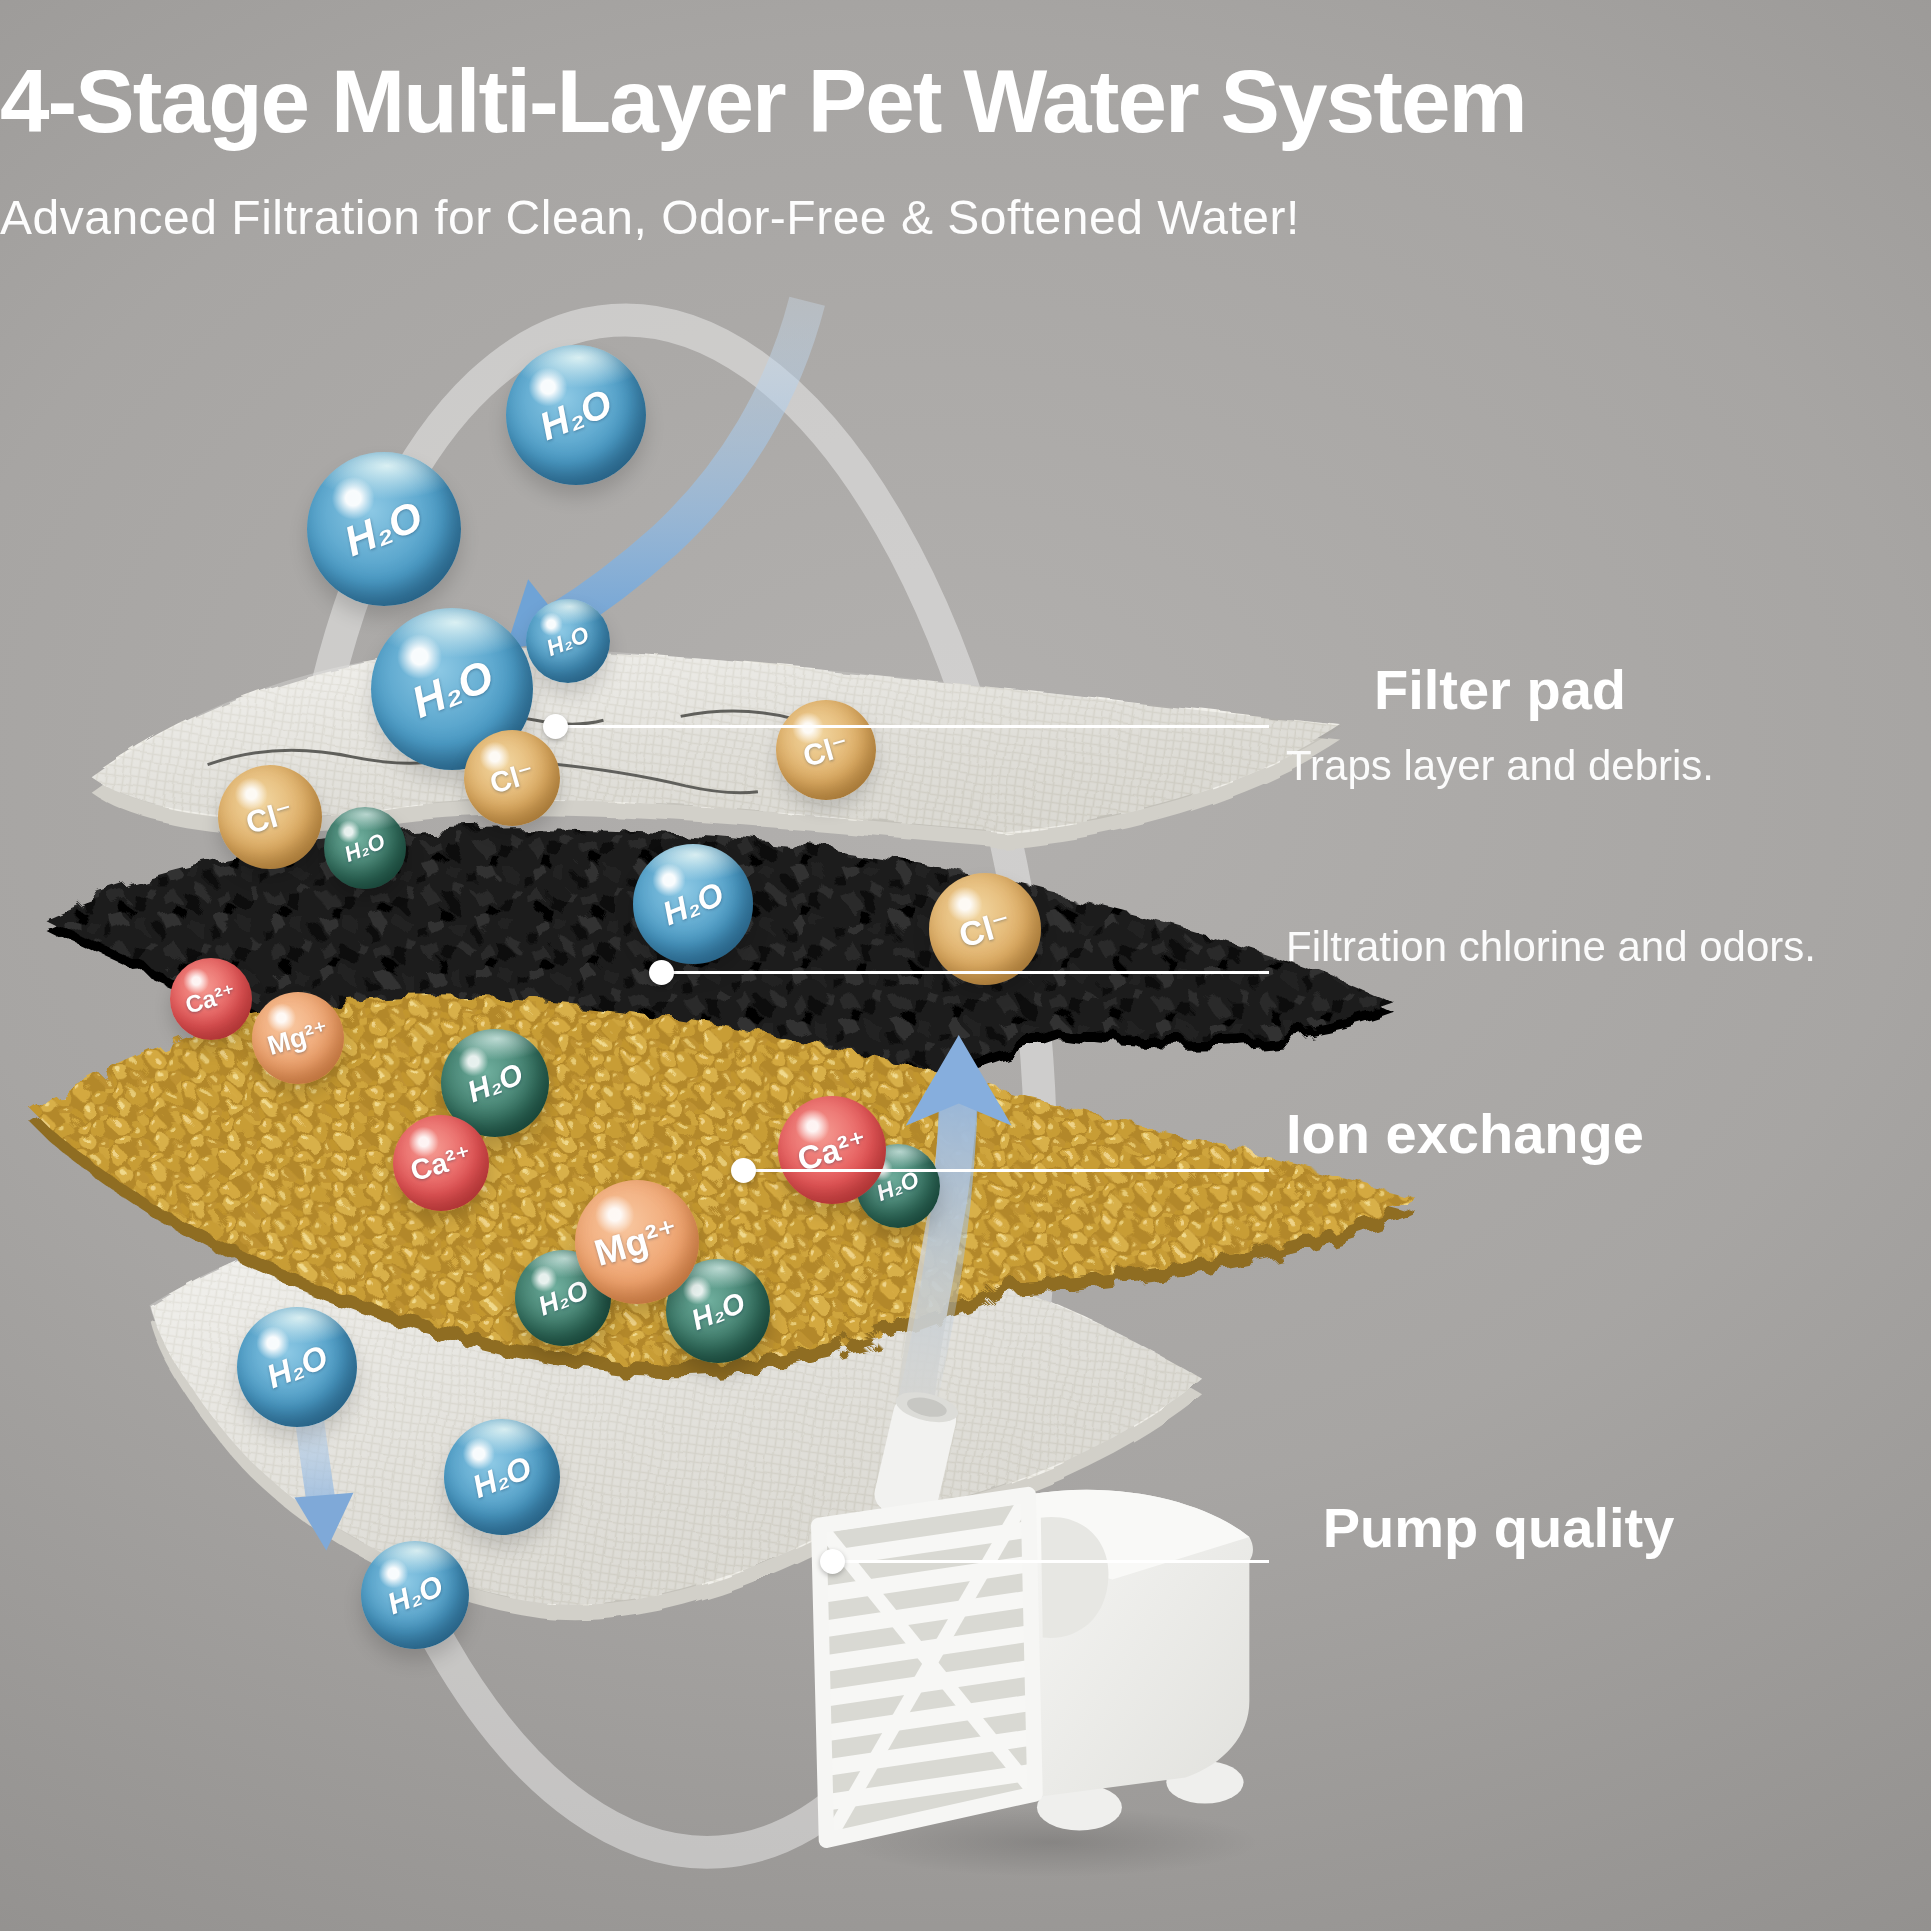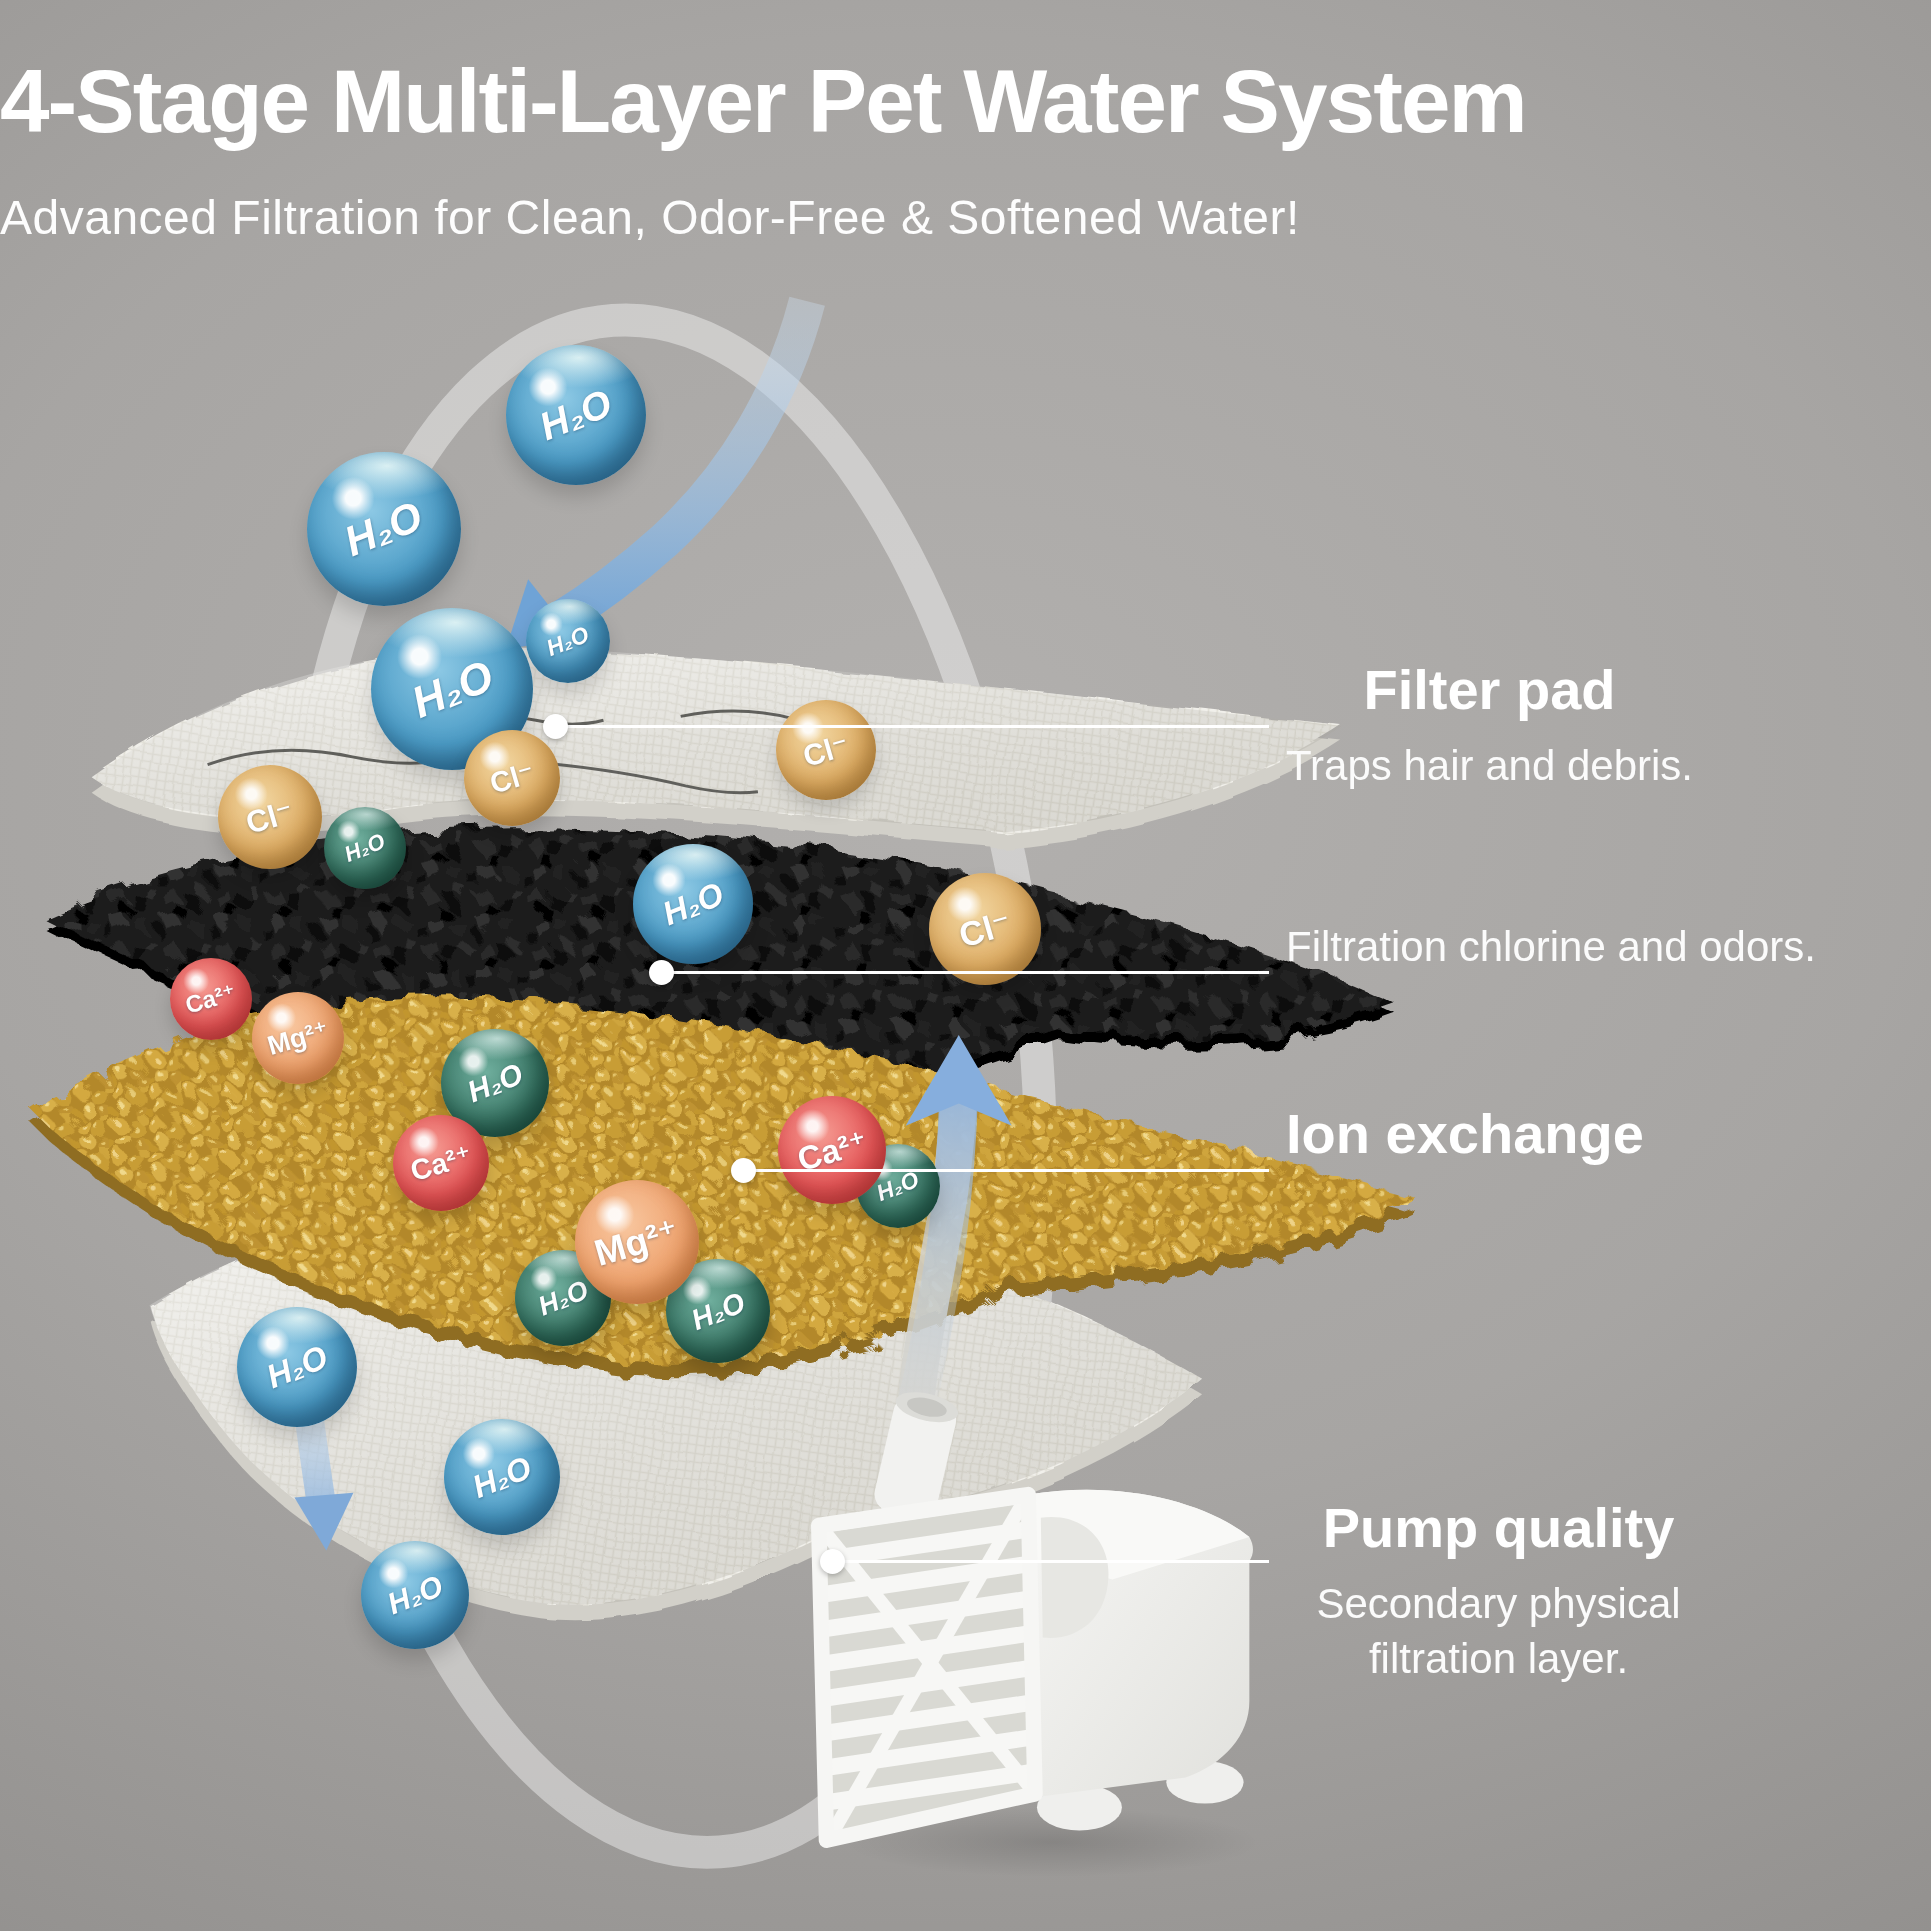--- a/index.html
+++ b/index.html
@@ -292,27 +292,26 @@
   <div class="callout" style="left:661px;top:971px;width:608px"></div>
 
   <div class="cdot" style="left:731px;top:1158px"></div>
   <div class="callout" style="left:743px;top:1169px;width:526px"></div>
 
   <div class="cdot" style="left:820px;top:1549px"></div>
   <div class="callout" style="left:832px;top:1560px;width:437px"></div>
 
   <div class="lbl" style="top:657px">
     <h3>Filter pad</h3>
-    <p>Traps hair and debris.</p>
+    <p>Traps layer and debris.</p>
   </div>
   <div class="lbl" style="top:903px">
     <p>Filtration chlorine and odors.</p>
   </div>
   <div class="lbl" style="top:1101px">
     <h3>Ion exchange</h3>
   </div>
   <div class="lbl" style="top:1495px;width:425px">
     <h3>Pump quality</h3>
-    <p>Secondary physical filtration layer.</p>
   </div>
 
 </div>
 
 
 </body></html>

